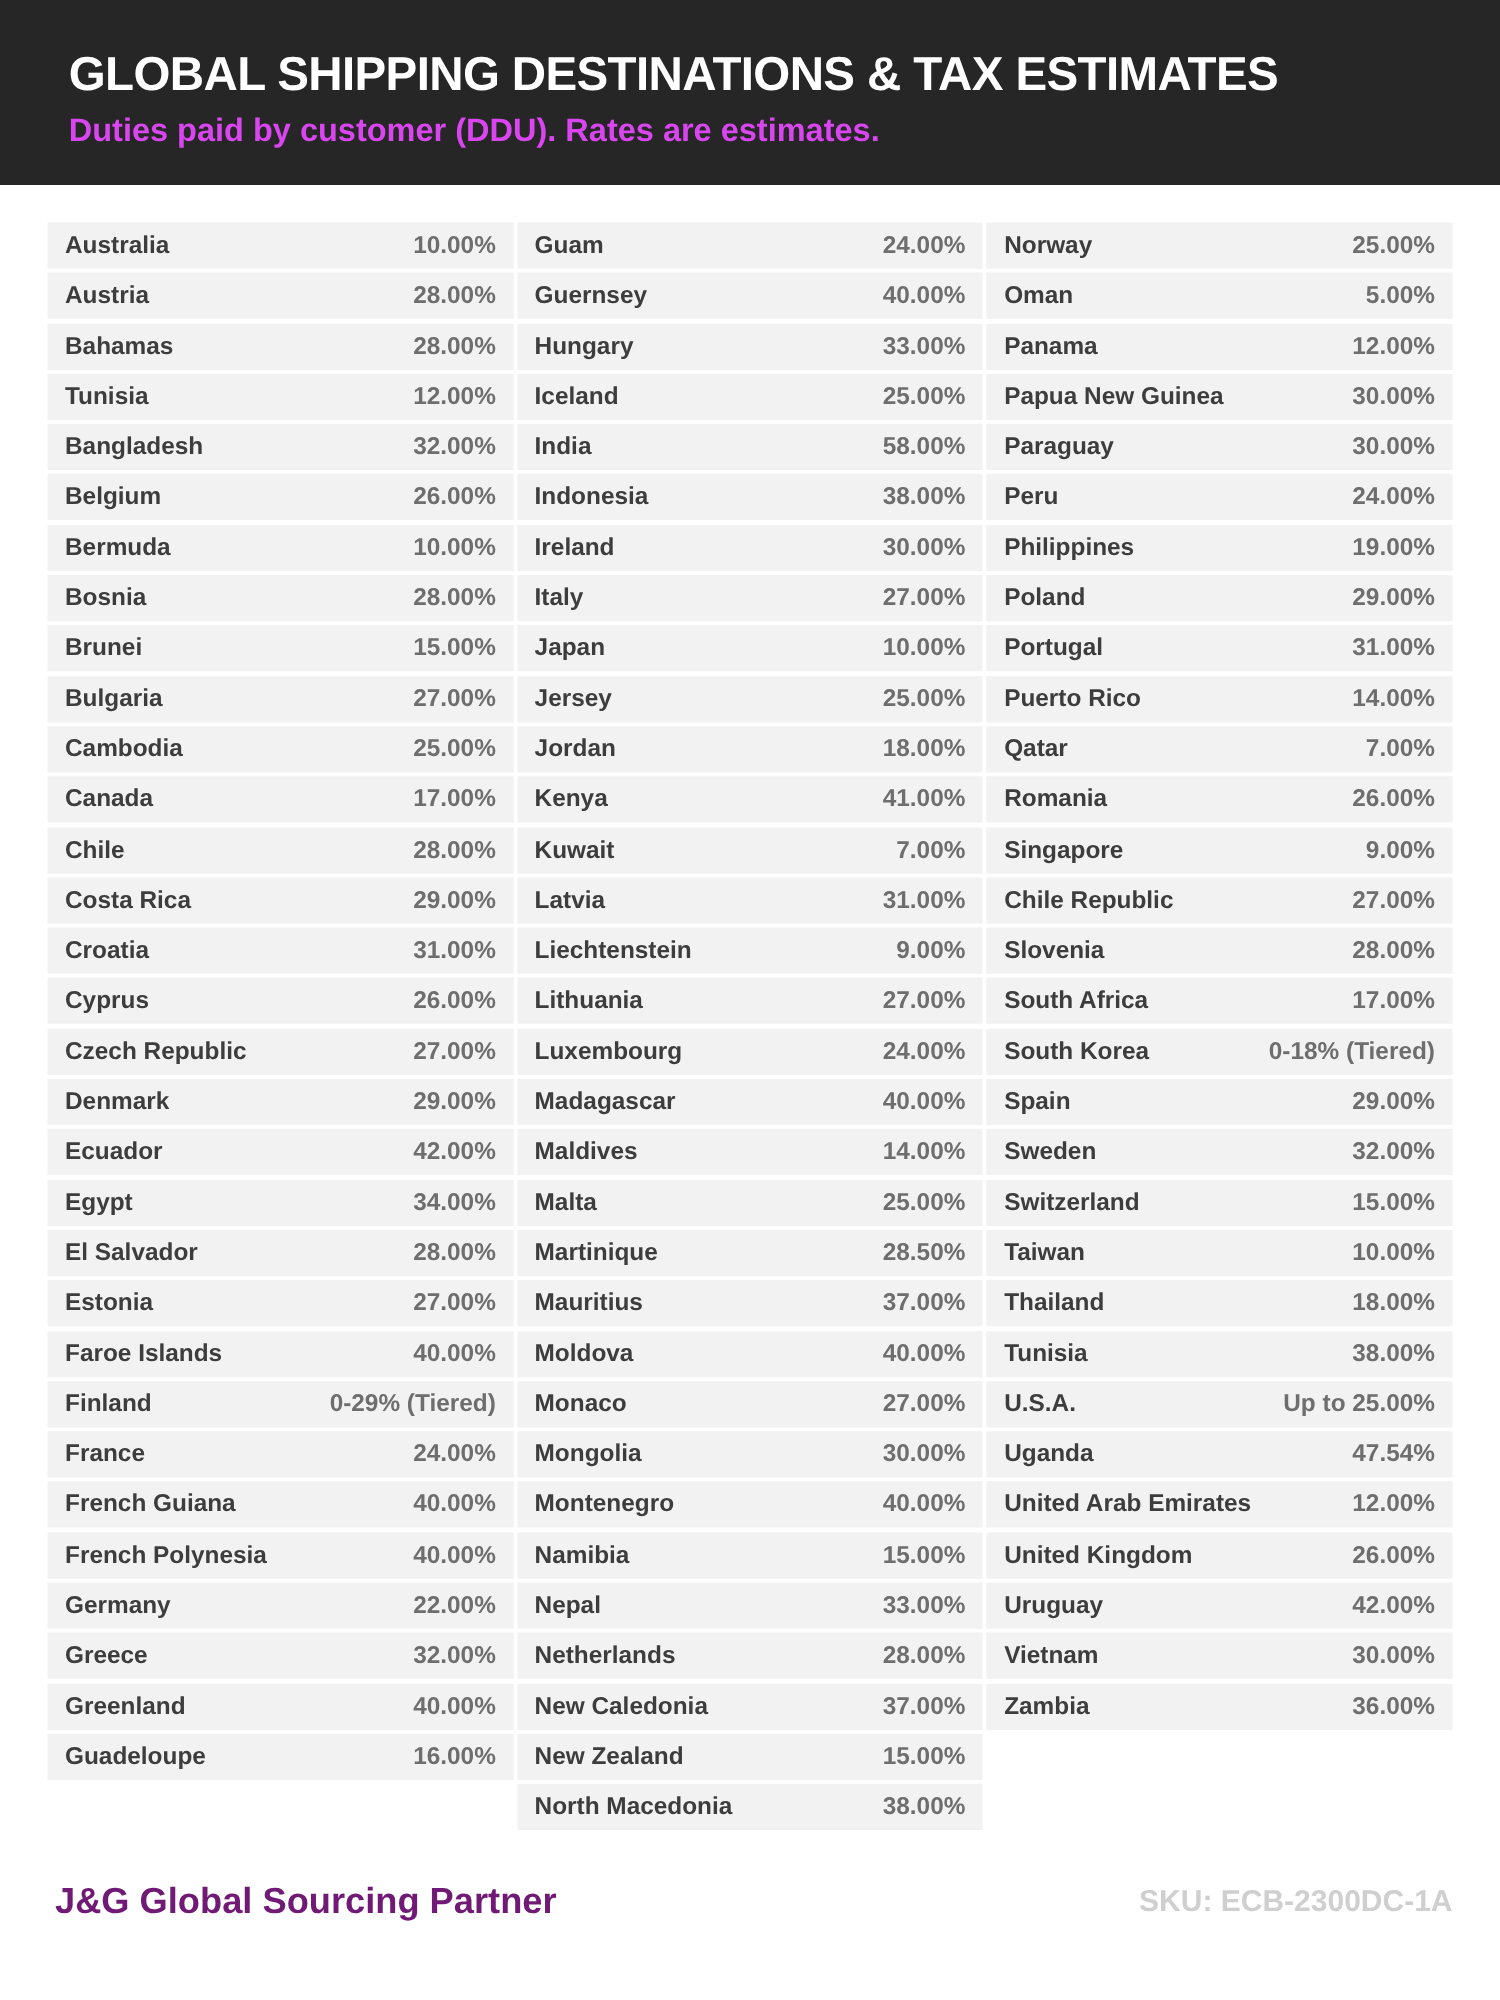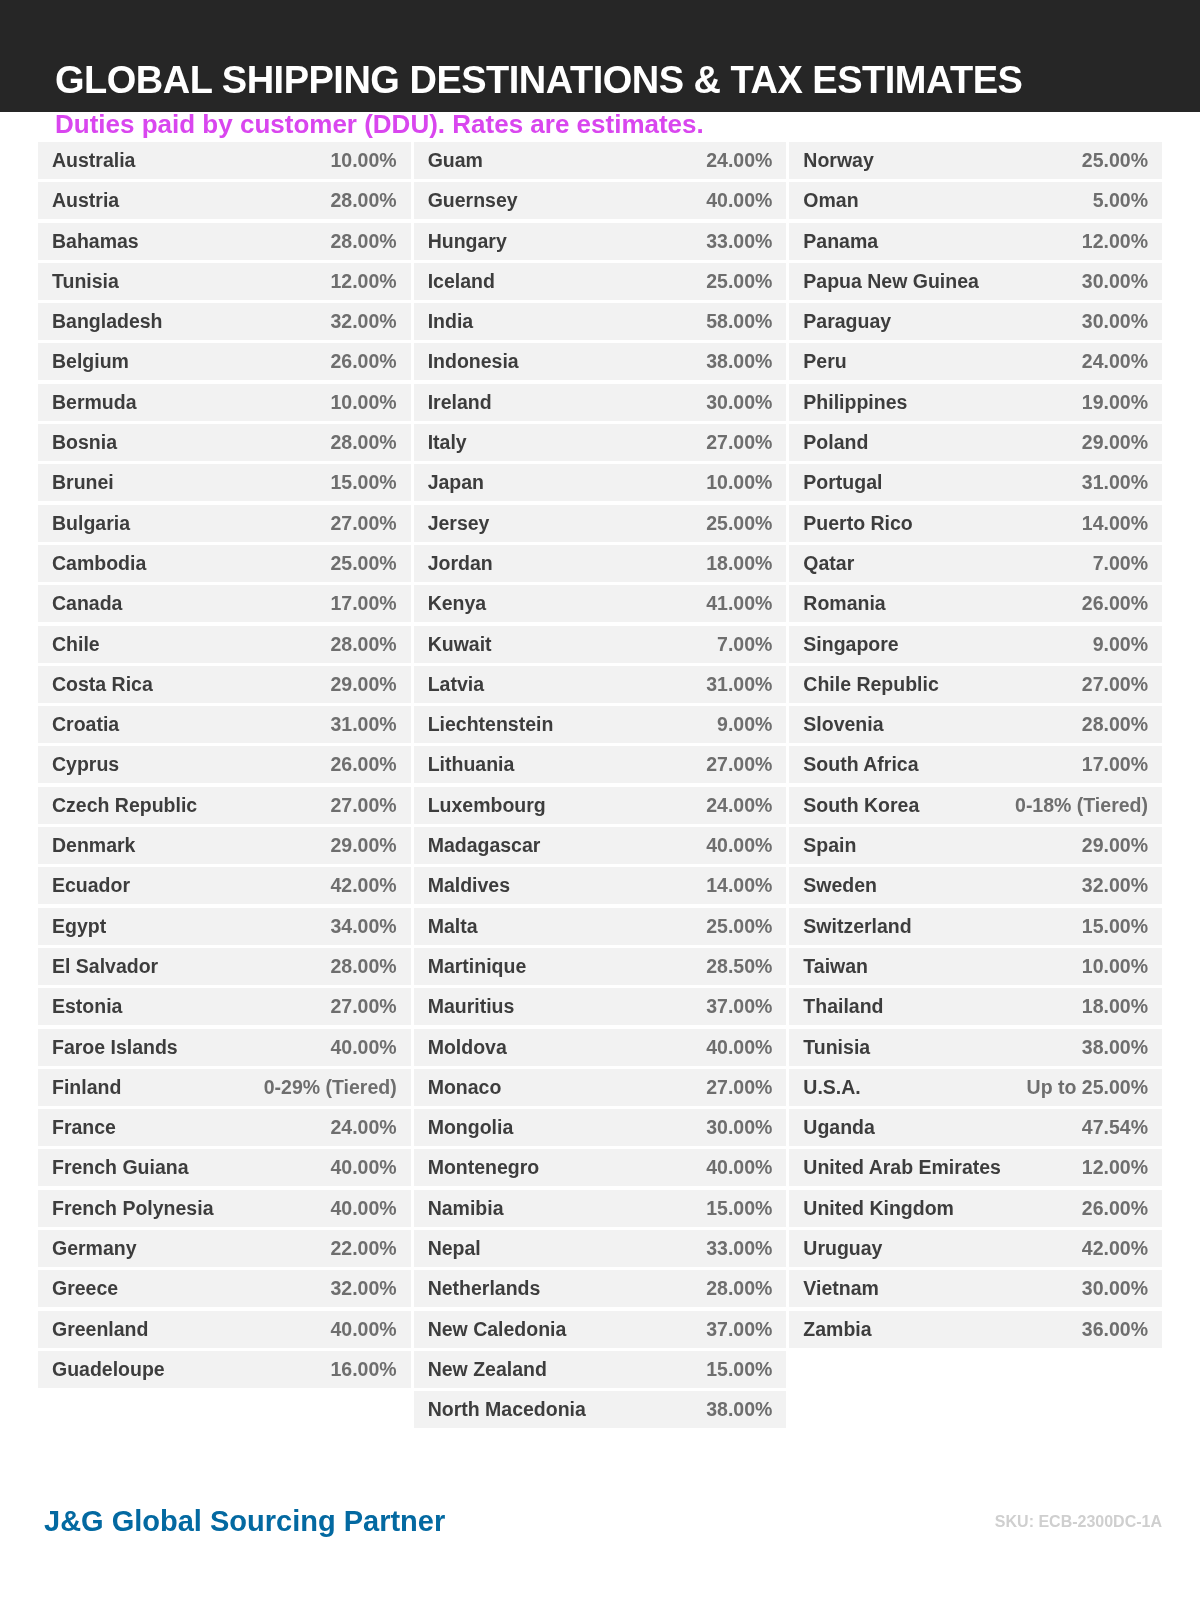--- a/index.html
+++ b/index.html
@@ -5,22 +5,22 @@
   * { margin: 0; padding: 0; box-sizing: border-box; }
   html, body { background: #ffffff; }
   body {
     width: 1200px; height: 1600px;
     font-family: "Liberation Sans", sans-serif;
     position: relative;
     overflow: hidden;
   }
   .page-header {
     background: #262626;
-    height: 112px;
-    padding: 60px 55px 0 55px;
+    height: 148px;
+    padding: 40px 55px 0 55px;
   }
   .page-title {
     color: #ffffff;
     font-size: 38px;
     font-weight: bold;
     letter-spacing: -0.5px;
     white-space: nowrap;
     line-height: 1.1;
   }
   .page-subtitle {
@@ -55,27 +55,27 @@
   .page-footer {
     position: absolute;
     left: 44px;
     right: 38px;
     top: 1505px;
     display: flex;
     justify-content: space-between;
     align-items: center;
   }
   .brand {
-    color: #0369a1;
+    color: #701a75;
     font-size: 29px;
     font-weight: bold;
   }
   .sku {
     color: #cfcfcf;
-    font-size: 16px;
+    font-size: 24px;
     font-weight: bold;
   }
 </style>
 </head>
 <body>
 
 <header class="page-header">
   <div class="page-title">GLOBAL SHIPPING DESTINATIONS &amp; TAX ESTIMATES</div>
   <div class="page-subtitle">Duties paid by customer (DDU). Rates are estimates.</div>
 </header>

